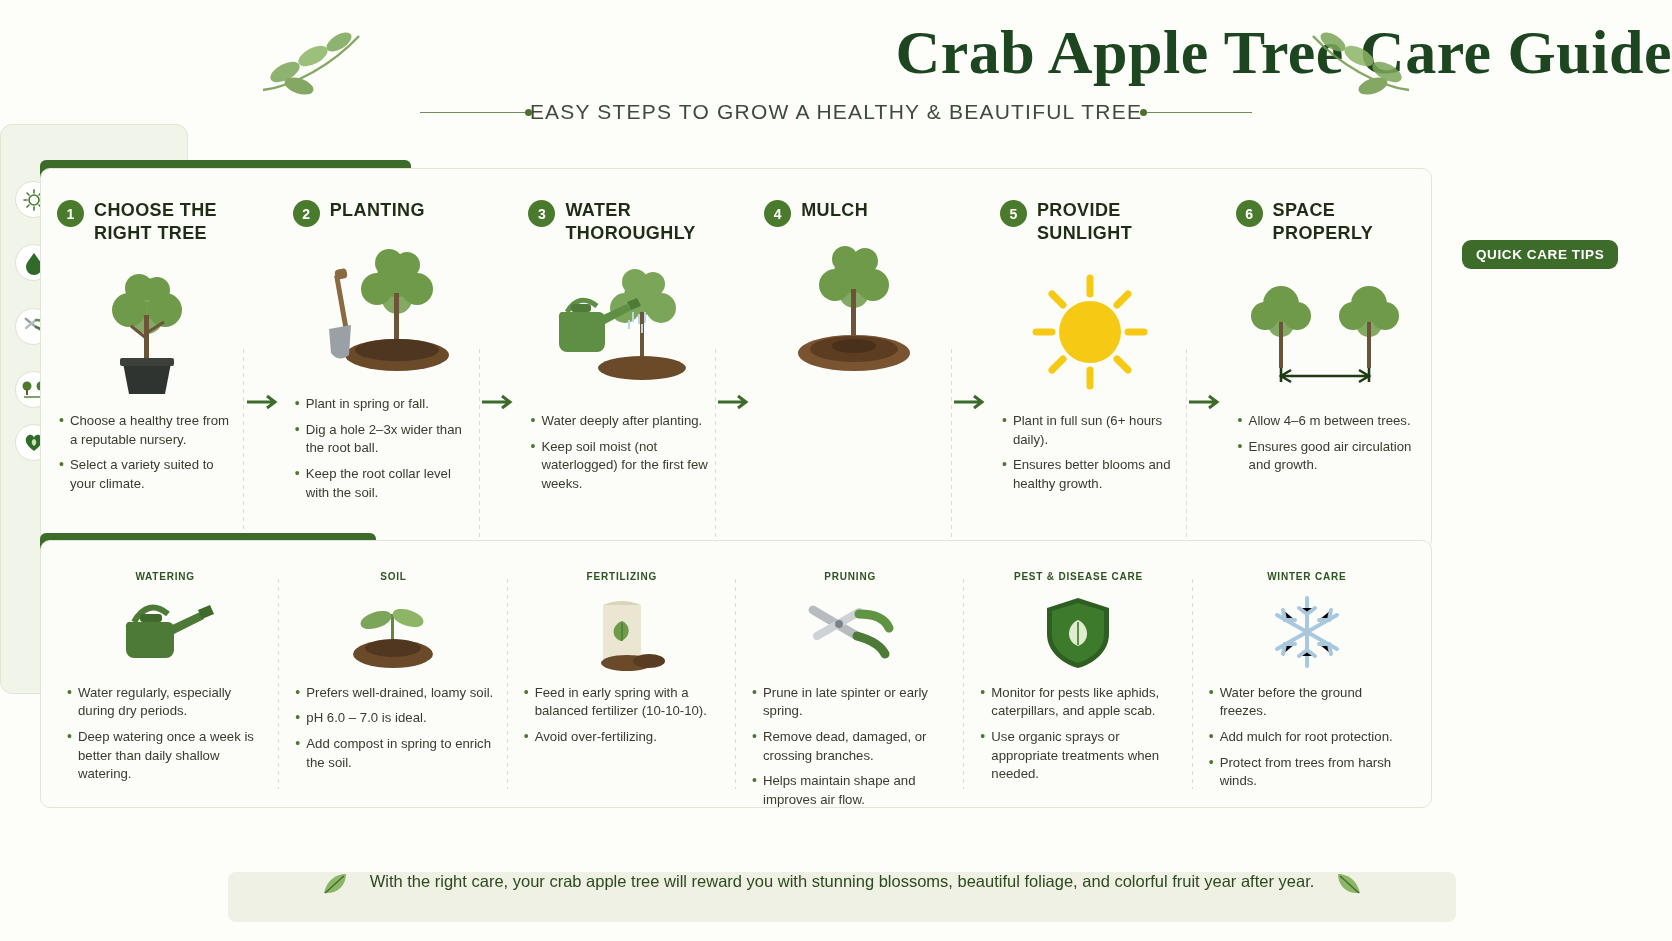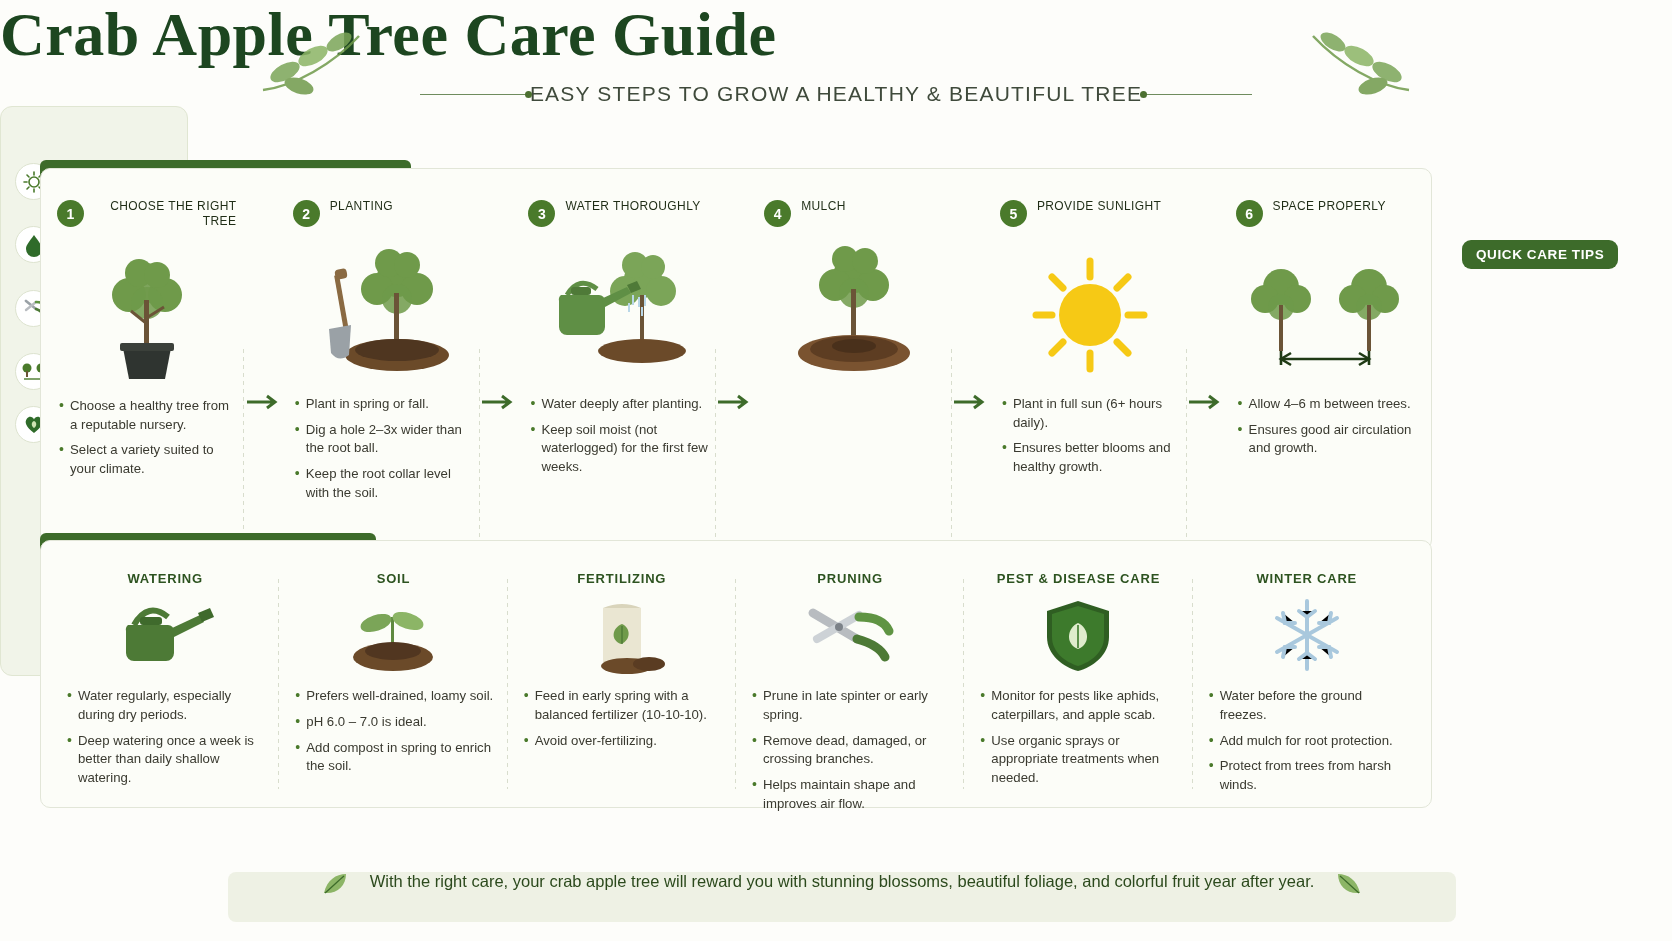--- a/index.html
+++ b/index.html
@@ -8,21 +8,21 @@
     width: 1672px;
     height: 941px;
     background: #fdfdfa;
     font-family: "Liberation Sans", sans-serif;
     color: #2b2b22;
     overflow: hidden;
     position: relative;
   }
 
   
-  .header { text-align: left; position: relative; }
+  .header { text-align: right; padding-top: 18px; position: relative; }
   .title {
     font-family: "Liberation Serif", serif;
     font-size: 62px;
     color: #1d4620;
     letter-spacing: .5px;
     margin: 0;
     line-height: 1.1;
   }
   .subtitle-row {
     display: flex; align-items: center; justify-content: center;
@@ -64,22 +64,22 @@
   .steps-row { display: flex; padding: 30px 8px 0 8px; }
   .step { width: 212px; padding: 0 8px; position: relative; }
   .step-head { display: flex; align-items: flex-start; gap: 10px; }
   .step-num {
     width: 27px; height: 27px; min-width: 27px; border-radius: 50%;
     background: #4a7a2b; color: #fff; font-size: 14px; font-weight: bold;
     display: flex; align-items: center; justify-content: center;
     margin-top: 1px;
   }
   .step-title {
-    font-size: 12px; font-weight: normal; color: #1f2d16;
-    letter-spacing: .4px; line-height: 1.25; text-transform: uppercase; text-align: right;
+    font-size: 18px; font-weight: bold; color: #1f2d16;
+    letter-spacing: .4px; line-height: 1.25; text-transform: uppercase;
   }
   .step-art { height: 150px; display: flex; align-items: flex-end; justify-content: center; margin-top: 6px; }
   .step-bullets { margin-top: 12px; }
   .bullet {
     font-size: 13.2px; line-height: 1.42; color: #3a3a30;
     padding-left: 13px; position: relative; margin-bottom: 7px;
   }
   .bullet::before {
     content: "•"; position: absolute; left: 2px; top: -1px; color: #4a7a2b; font-size: 14px;
   }
@@ -90,21 +90,21 @@
   .step-divider {
     position: absolute; top: 150px; right: 0; width: 1px; height: 190px;
     background: repeating-linear-gradient(to bottom,#d8ddcd 0 4px,transparent 4px 8px);
   }
 
   
   #care-panel { left: 40px; top: 540px; width: 1392px; height: 268px; }
   .care-row { display: flex; padding: 30px 10px 0 10px; }
   .care-col { width: 232px; padding: 0 14px; position: relative; }
   .care-title {
-    text-align: center; font-size: 13px; font-weight: bold;
+    text-align: center; font-size: 10px; font-weight: bold;
     color: #2d5320; letter-spacing: .8px; line-height: 1.25;
   }
   .care-art { height: 88px; display: flex; align-items: center; justify-content: center; margin-top: 4px; }
   .care-bullets { margin-top: 8px; }
   .care-divider {
     position: absolute; top: 8px; right: 0; width: 1px; height: 210px;
     background: repeating-linear-gradient(to bottom,#d8ddcd 0 4px,transparent 4px 8px);
   }
 
   

